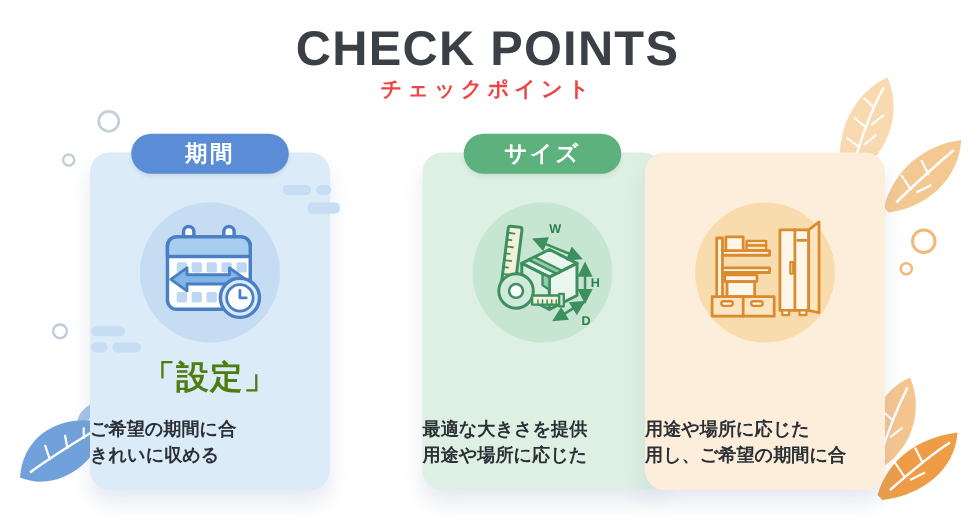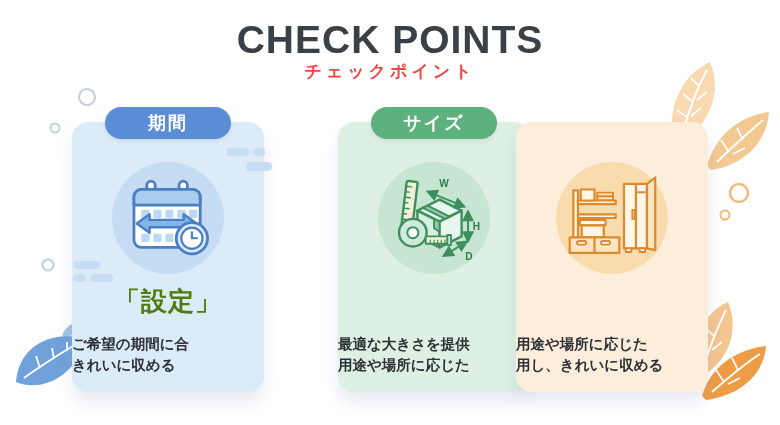--- a/index.html
+++ b/index.html
@@ -215,21 +215,21 @@
           <rect x="72" y="41" width="2.5" height="10" fill="#fce5c2" stroke-width="1.8"></rect>
           <line x1="78.5" y1="22" x2="85.5" y2="22"></line>
           <polygon points="88,13 97,6 97,85 88,83" fill="#fce5c2"></polygon>
           <rect x="65" y="83" width="6" height="4" fill="#fef6e8" stroke-width="2"></rect>
           <rect x="80" y="83" width="6" height="4" fill="#fef6e8" stroke-width="2"></rect>
         </g>
       </svg>
     </div>
     <p class="desc">
       <span>用途や場所に応じた</span>
-      <span>用し、きれいに収める</span>
+      <span>用し、ご希望の期間に合</span>
     </p>
   </section>
 
   <div class="dash" style="left:226px;top:148px;width:23px;height:8px;"></div>
   <div class="dash" style="left:253px;top:148px;width:12px;height:8px;"></div>
   <div class="dash" style="left:246px;top:162px;width:26px;height:9px;"></div>
   <div class="dash" style="left:73px;top:261px;width:27px;height:8px;"></div>
   <div class="dash" style="left:73px;top:274px;width:13px;height:8px;"></div>
   <div class="dash" style="left:90px;top:274px;width:23px;height:8px;"></div>
 

